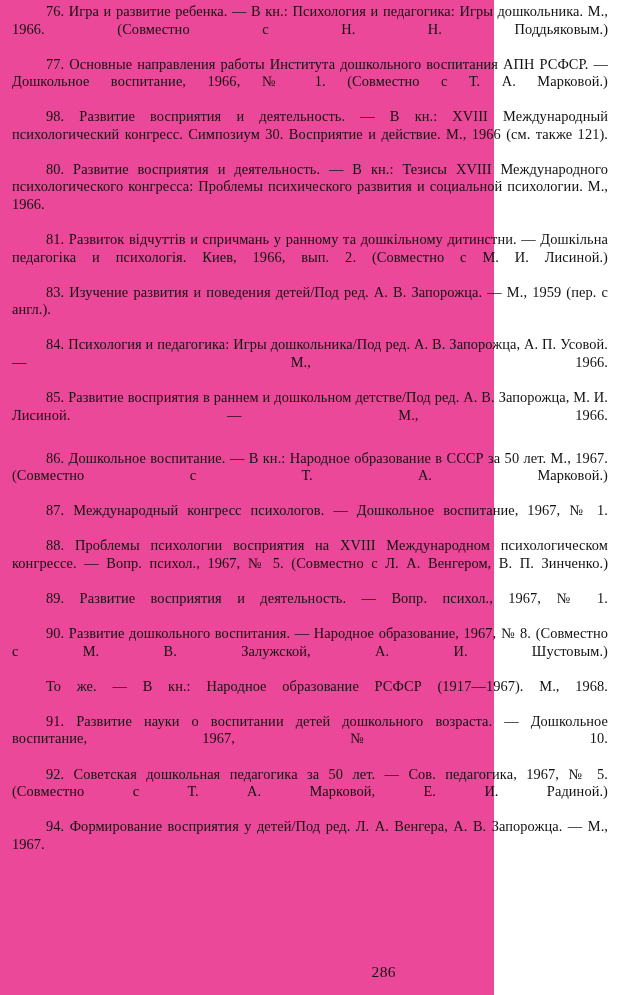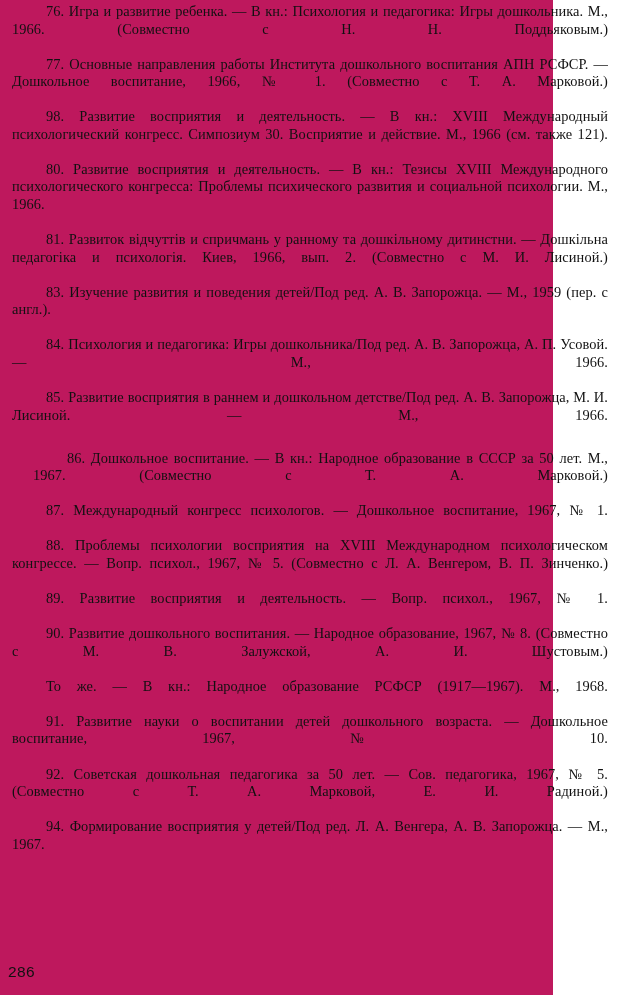--- a/index.html
+++ b/index.html
@@ -10,23 +10,23 @@
   body {
     width: 620px;
     height: 995px;
     font-family: "Liberation Serif", "DejaVu Serif", serif;
     color: #111111;
     overflow: hidden;
   }
 
   #page {
     position: relative;
-    width: 553px;
+    width: 494px;
     height: 995px;
-    background: #be185d;
+    background: #ec4899;
   }
 
   #bibliography {
     position: absolute;
     left: 12px;
     top: 3px;
     width: 596px;
   }
 
   .entry {
@@ -46,35 +46,33 @@
   
   .entry::after {
     content: "";
     display: inline-block;
     width: 100%;
   }
 
   
   .entry.gap-before {
     margin-top: 8px;
-    margin-left: 21px;
   }
 
   #page-number {
     position: absolute;
     left: 0;
     top: 962px;
     width: 396px;
-    text-align: left;
+    text-align: right;
     font-size: 15.5px;
     line-height: 19px;
-    font-family: Liberation Sans, sans-serif;
+    font-family: Liberation Serif, serif;
     color: #111111;
     letter-spacing: 0.4px;
-    padding-left: 8px;
   }
 
   
   #scan-tint {
     position: absolute;
     inset: 0;
     pointer-events: none;
     background: transparent;
   }
 </style>

